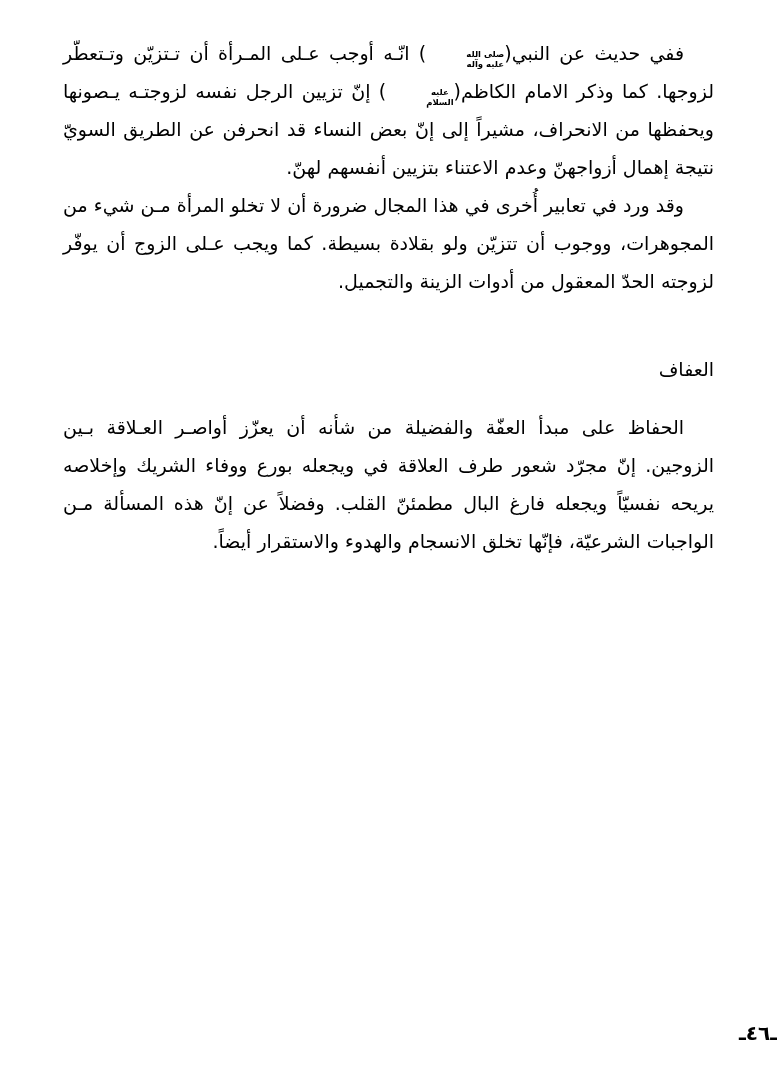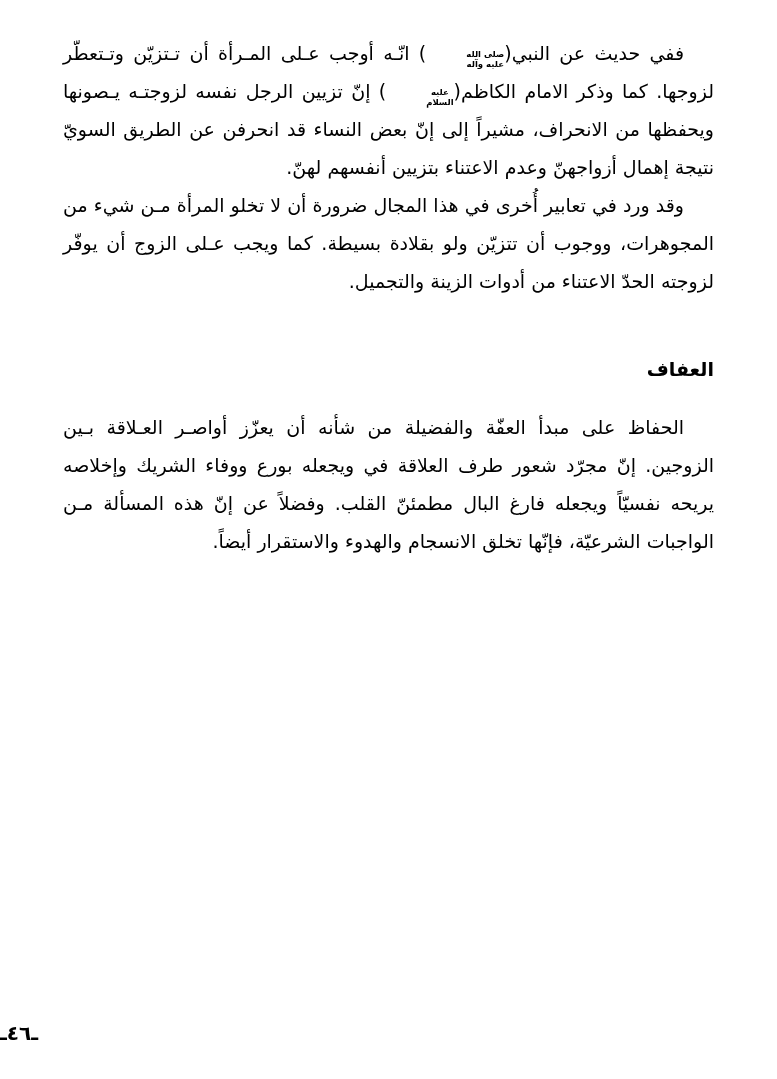--- a/index.html
+++ b/index.html
@@ -23,53 +23,53 @@
     margin: 0;
     font-size: 19px;
     line-height: 38px;
     text-align: justify;
     color: #000000;
   }
   .indent { text-indent: 30px; }
   .heading {
     margin: 58px 0 28px 0;
     font-size: 19px;
-    font-weight: bold;
+    font-weight: normal;
     color: #000000;
   }
   .honorific {
     display: inline-block;
     vertical-align: -7px;
     font-size: 8.5px;
     line-height: 10px;
     text-align: center;
     font-weight: bold;
     text-indent: 0;
   }
   .honorific > span { display: block; margin-left: 40px; }
   .footer {
     position: absolute;
     bottom: 34px;
     left: 0;
     right: 0;
-    text-align: left;
+    text-align: right;
     font-size: 20px;
     font-weight: bold;
     direction: rtl;
     color: #000000;
   }
 </style>
 </head>
 <body>
 
 <div class="page">
 
   <p class="para indent"><span>ففي حديث عن النبي(</span><span class="honorific"><span>صلى الله</span><span>عليه وآله</span></span><span>) انّـه أوجب عـلى المـرأة أن تـتزيّن وتـتعطّر لزوجها. كما وذكر الامام الكاظم(</span><span class="honorific"><span>عليه</span><span>السلام</span></span><span>) إنّ تزيين الرجل نفسه لزوجتـه يـصونها ويحفظها من الانحراف، مشيراً إلى إنّ بعض النساء قد انحرفن عن الطريق السويّ نتيجة إهمال أزواجهنّ وعدم الاعتناء بتزيين أنفسهم لهنّ.</span></p>
 
-  <p class="para indent">وقد ورد في تعابير أُخرى في هذا المجال ضرورة أن لا تخلو المرأة مـن شيء من المجوهرات، ووجوب أن تتزيّن ولو بقلادة بسيطة. كما ويجب عـلى الزوج أن يوفّر لزوجته الحدّ الاعتناء من أدوات الزينة والتجميل.</p>
+  <p class="para indent">وقد ورد في تعابير أُخرى في هذا المجال ضرورة أن لا تخلو المرأة مـن شيء من المجوهرات، ووجوب أن تتزيّن ولو بقلادة بسيطة. كما ويجب عـلى الزوج أن يوفّر لزوجته الحدّ المعقول من أدوات الزينة والتجميل.</p>
 
   <h2 class="heading">العفاف</h2>
 
   <p class="para indent">الحفاظ على مبدأ العفّة والفضيلة من شأنه أن يعزّز أواصـر العـلاقة بـين الزوجين. إنّ مجرّد شعور طرف العلاقة في ويجعله بورع ووفاء الشريك وإخلاصه يريحه نفسيّاً ويجعله فارغ البال مطمئنّ القلب. وفضلاً عن إنّ هذه المسألة مـن الواجبات الشرعيّة، فإنّها تخلق الانسجام والهدوء والاستقرار أيضاً.</p>
 
   <div class="footer">ـ٤٦ـ</div>
 
 </div>
 
 </body></html>

